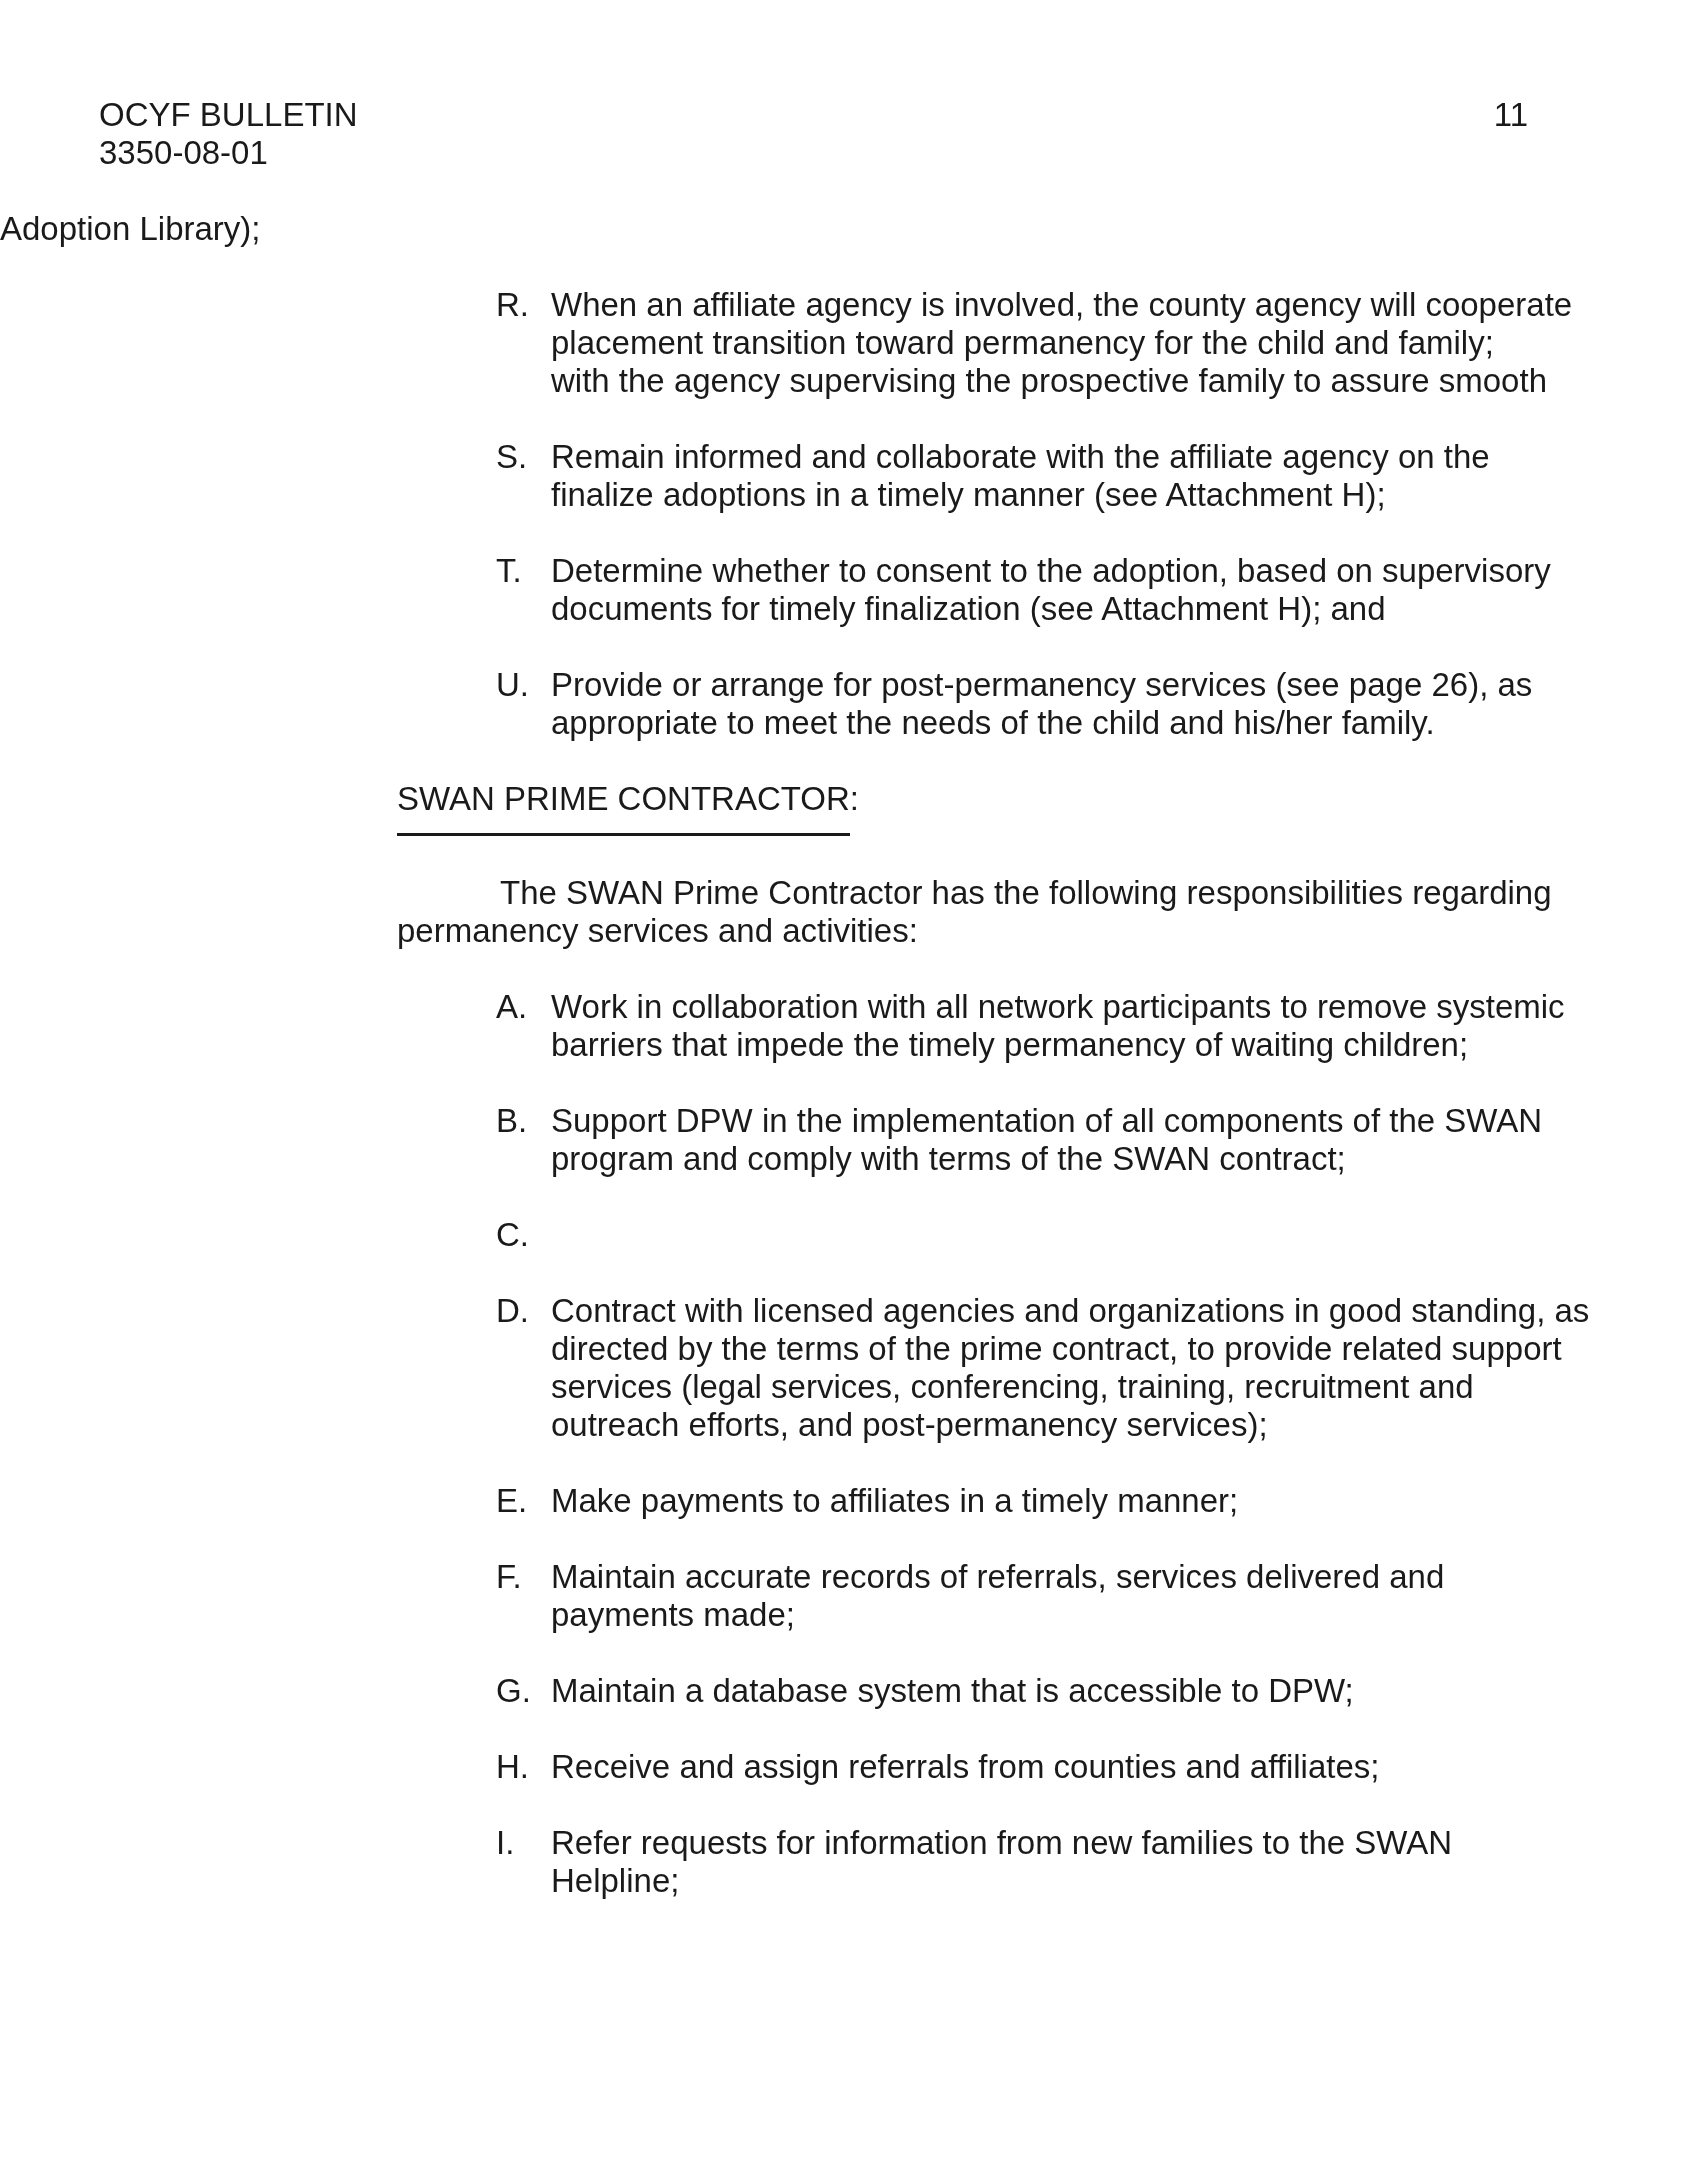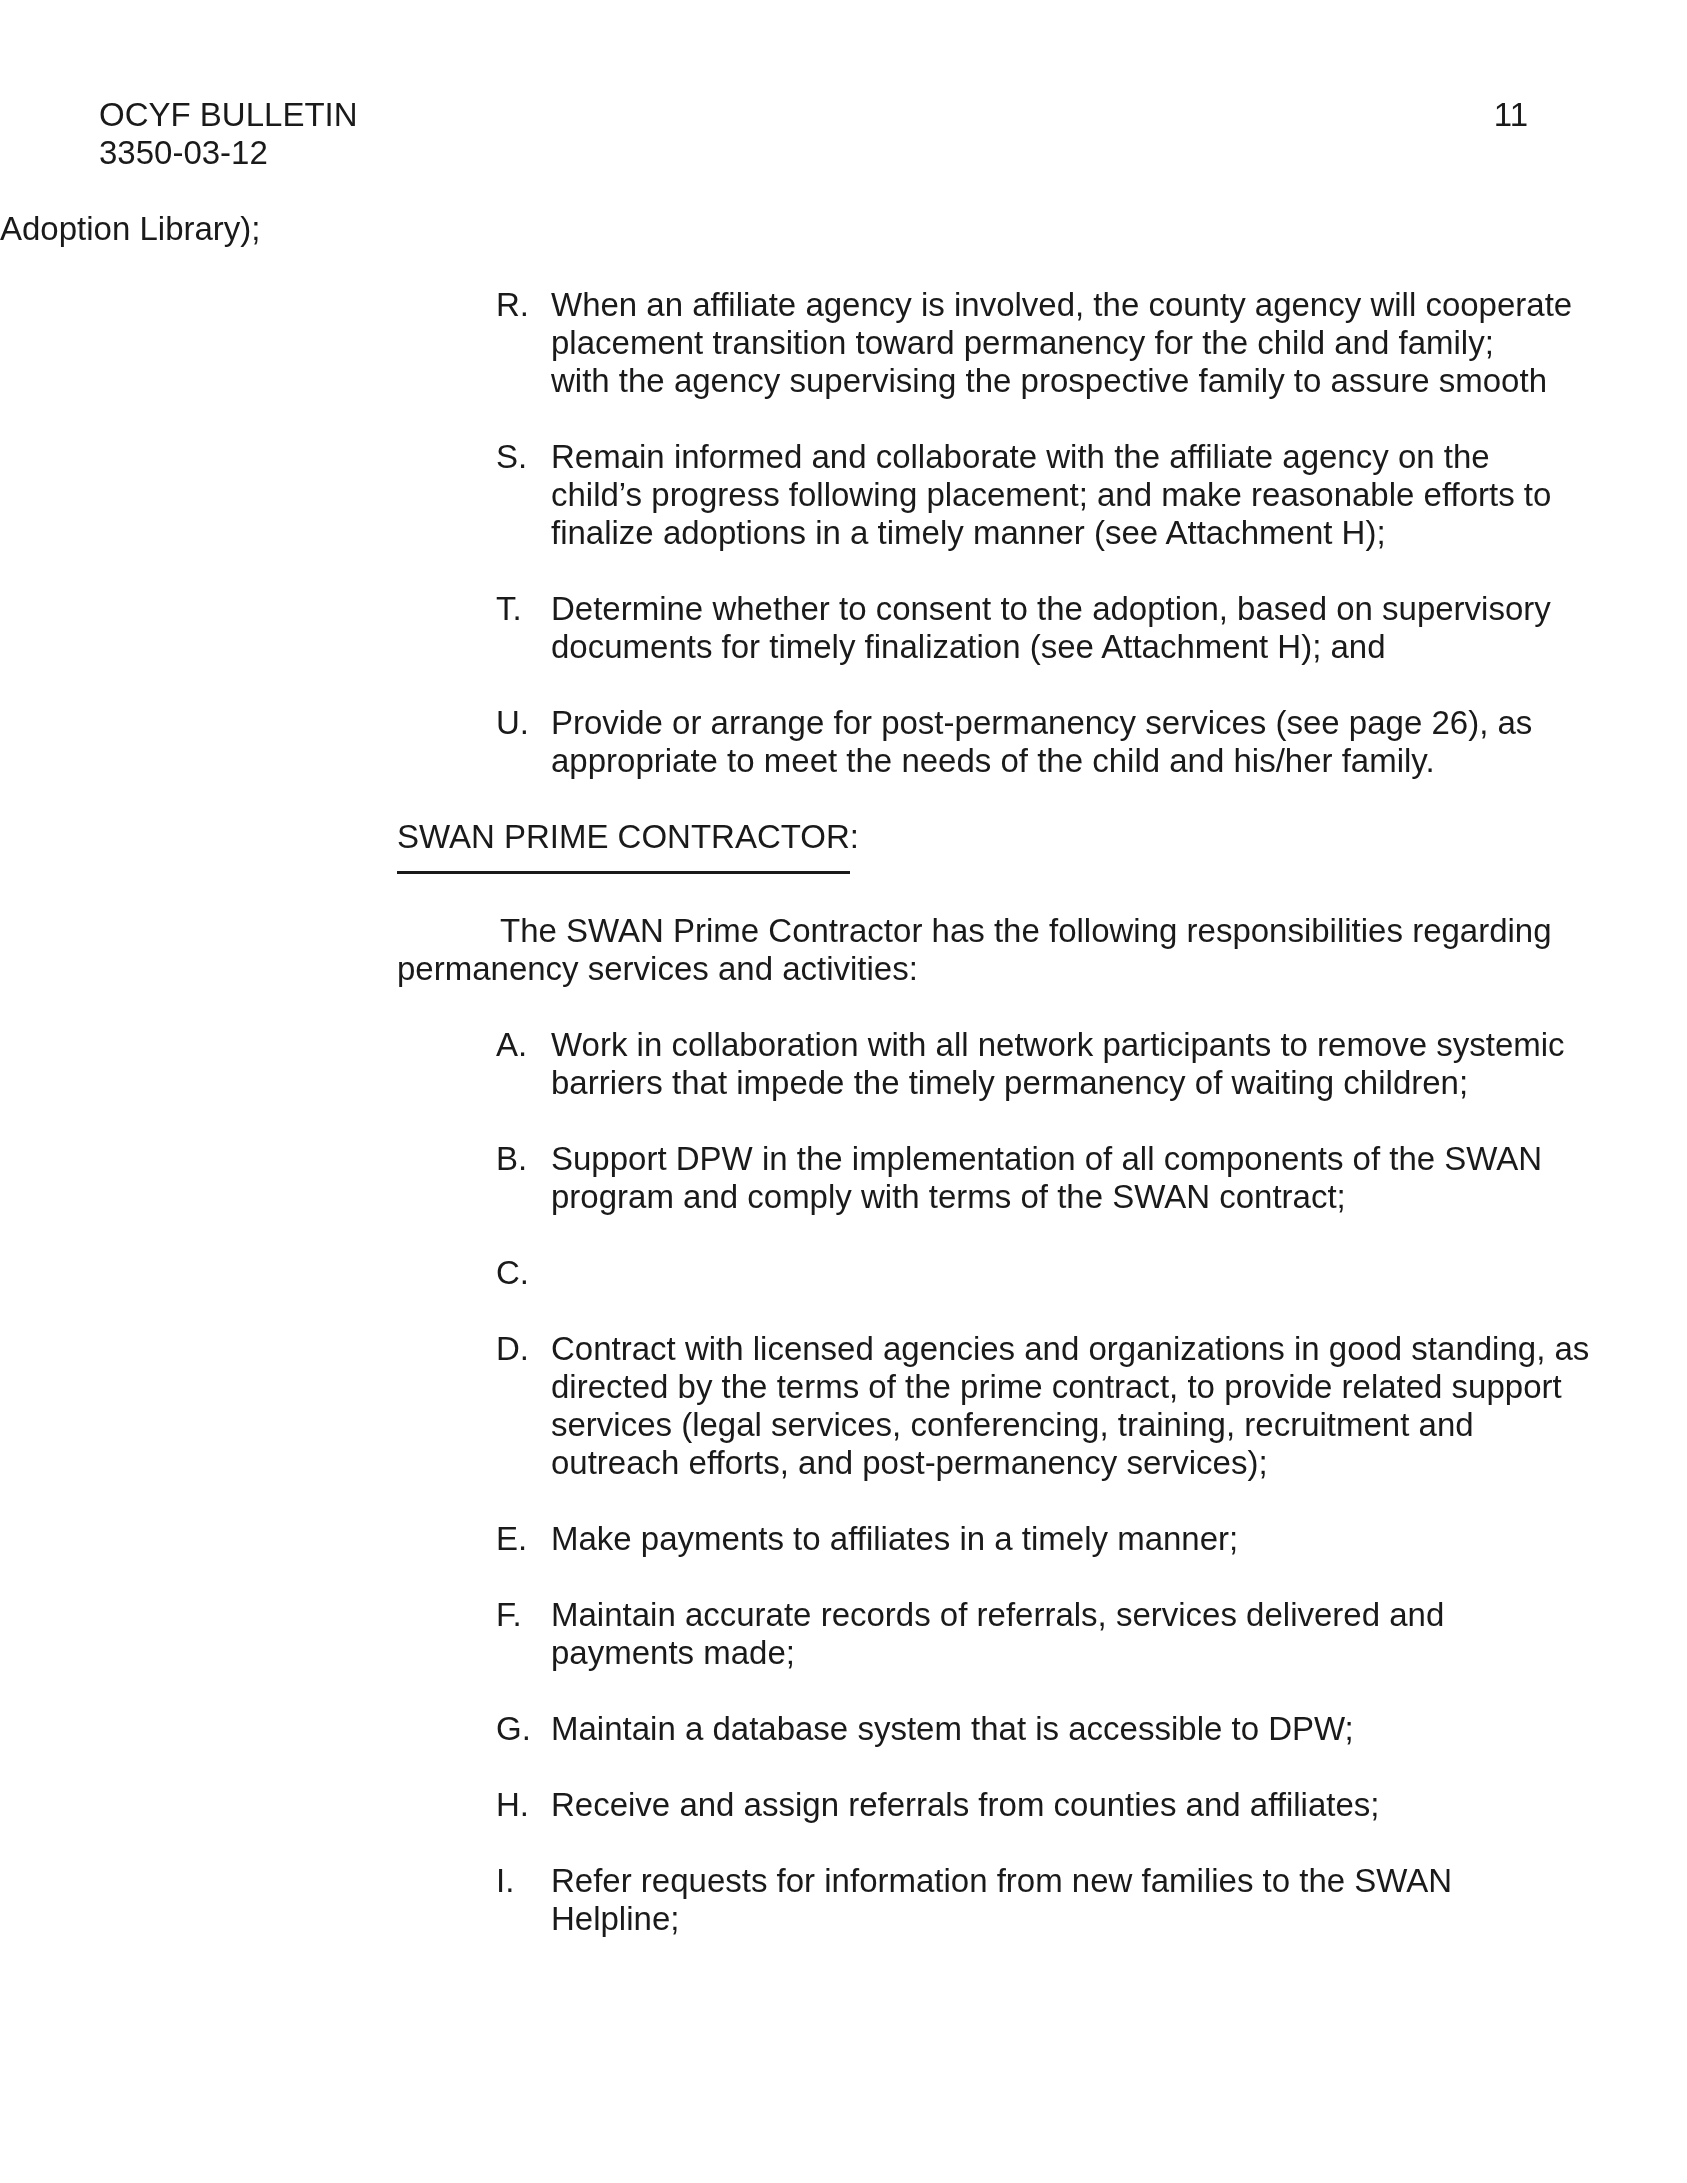--- a/index.html
+++ b/index.html
@@ -42,41 +42,40 @@
   .intro .first { padding-left: 103px; }
 </style>
 </head>
 <body>
 
 <div class="page">
 
   <div class="header-row">
     <div>
       <div class="doc-line">OCYF BULLETIN</div>
-      <div class="doc-line">3350-03-12</div>
+      <div class="doc-line">3350-08-01</div>
     </div>
     <div class="doc-line">11</div>
   </div>
 
   <div class="cont-line doc-line">Adoption Library);</div>
 
   <div class="li">
     <span class="lt">R.</span>
     <div>
       <div class="doc-line">When an affiliate agency is involved, the county agency will cooperate</div>
       <div class="doc-line">placement transition toward permanency for the child and family;</div>
       <div class="doc-line">with the agency supervising the prospective family to assure smooth</div>
     </div>
   </div>
 
   <div class="li">
     <span class="lt">S.</span>
     <div>
       <div class="doc-line">Remain informed and collaborate with the affiliate agency on the</div>
-      <div class="doc-line">child’s progress following placement; and make reasonable efforts to</div>
       <div class="doc-line">finalize adoptions in a timely manner (see Attachment H);</div>
     </div>
   </div>
 
   <div class="li">
     <span class="lt">T.</span>
     <div>
       <div class="doc-line">Determine whether to consent to the adoption, based on supervisory</div>
       <div class="doc-line">documents for timely finalization (see Attachment H); and</div>
     </div>

